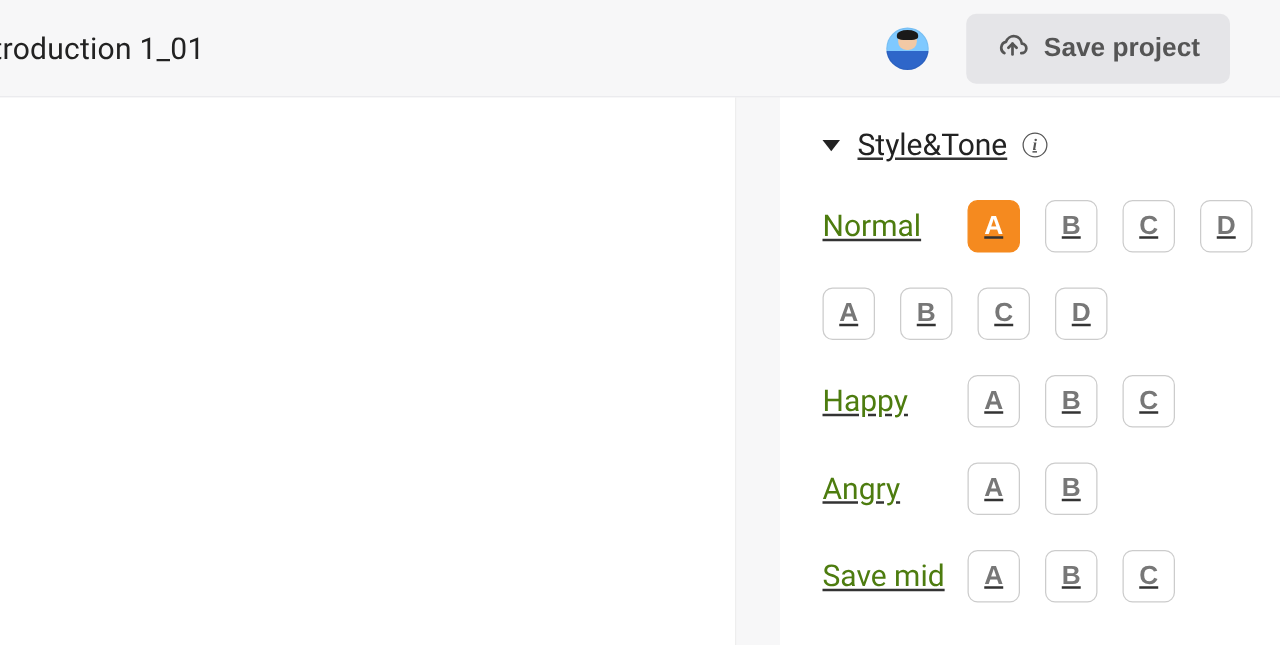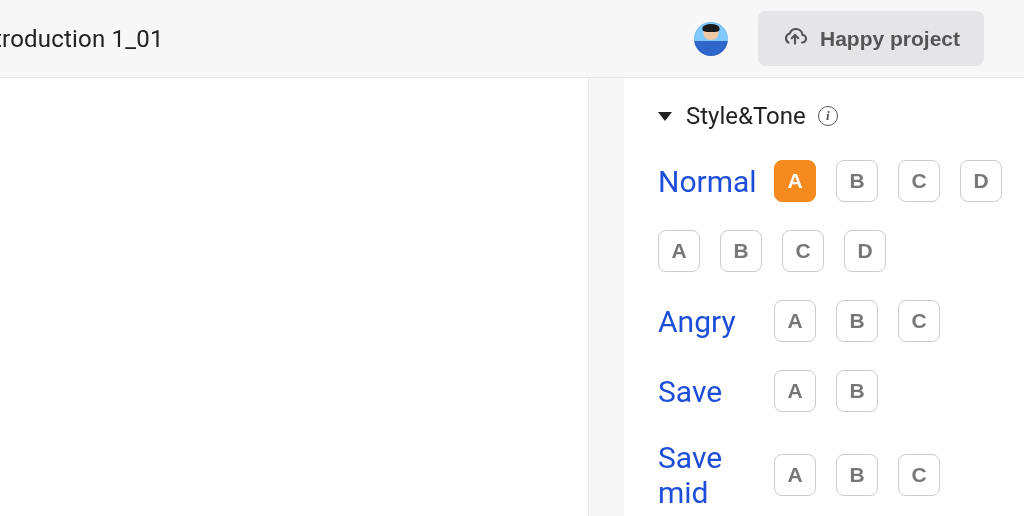--- a/index.html
+++ b/index.html
@@ -59,20 +59,21 @@
     font-size: 21px;
     font-weight: 600;
     color: #555;
     cursor: pointer;
   }
   .save-btn svg { width: 26px; height: 26px; }
 
   .content {
     display: flex;
     height: calc(516px - 78px);
+    text-decoration: underline;
   }
   .main-area {
     width: 588px;
     background: #fff;
     height: 100%;
   }
   .side-gap {
     width: 36px;
     background: #f7f7f8;
     height: 100%;
@@ -122,22 +123,22 @@
   }
 
   .tone-grid { }
   .tone-row {
     display: flex;
     align-items: center;
     margin-bottom: 28px;
   }
   .tone-label {
     width: 116px;
-    font-size: 30px;
-    color: #1d4ed8;
+    font-size: 24px;
+    color: #4d7c0f;
   }
   .tone-options {
     display: flex;
     gap: 20px;
   }
   .tone-btn {
     width: 42px; height: 42px;
     border: 1.5px solid #ccc;
     background: #fff;
     border-radius: 8px;
@@ -163,21 +164,21 @@
   <div class="header-spacer"></div>
   <div class="avatar"></div>
   <button class="save-btn">
     <span>
       <svg viewBox="0 0 24 24" fill="none" stroke="#555" stroke-width="2" stroke-linecap="round" stroke-linejoin="round">
         <path d="M18.5 18a3.5 3.5 0 0 0 .4-7 6 6 0 0 0-11.7-1.3A4.5 4.5 0 0 0 6 18"></path>
         <polyline points="9 14 12 11 15 14"></polyline>
         <line x1="12" y1="11" x2="12" y2="19"></line>
       </svg>
     </span>
-    <span>Happy project</span>
+    <span>Save project</span>
   </button>
 </div>
 
 <div class="content">
   <div class="main-area"></div>
   <div class="side-gap"></div>
   <div class="side-panel">
 
     <div class="section-header">
       <span class="chevron"></span>
@@ -200,29 +201,29 @@
         </div>
         <div class="tone-row">
           <div class="tone-options">
             <button class="tone-btn">A</button>
             <button class="tone-btn">B</button>
             <button class="tone-btn">C</button>
             <button class="tone-btn">D</button>
           </div>
         </div>
         <div class="tone-row">
+          <div class="tone-label">Happy</div>
+          <div class="tone-options">
+            <button class="tone-btn">A</button>
+            <button class="tone-btn">B</button>
+            <button class="tone-btn">C</button>
+          </div>
+        </div>
+        <div class="tone-row">
           <div class="tone-label">Angry</div>
-          <div class="tone-options">
-            <button class="tone-btn">A</button>
-            <button class="tone-btn">B</button>
-            <button class="tone-btn">C</button>
-          </div>
-        </div>
-        <div class="tone-row">
-          <div class="tone-label">Save</div>
           <div class="tone-options">
             <button class="tone-btn">A</button>
             <button class="tone-btn">B</button>
           </div>
         </div>
         <div class="tone-row">
           <div class="tone-label">Save mid</div>
           <div class="tone-options">
             <button class="tone-btn">A</button>
             <button class="tone-btn">B</button>

